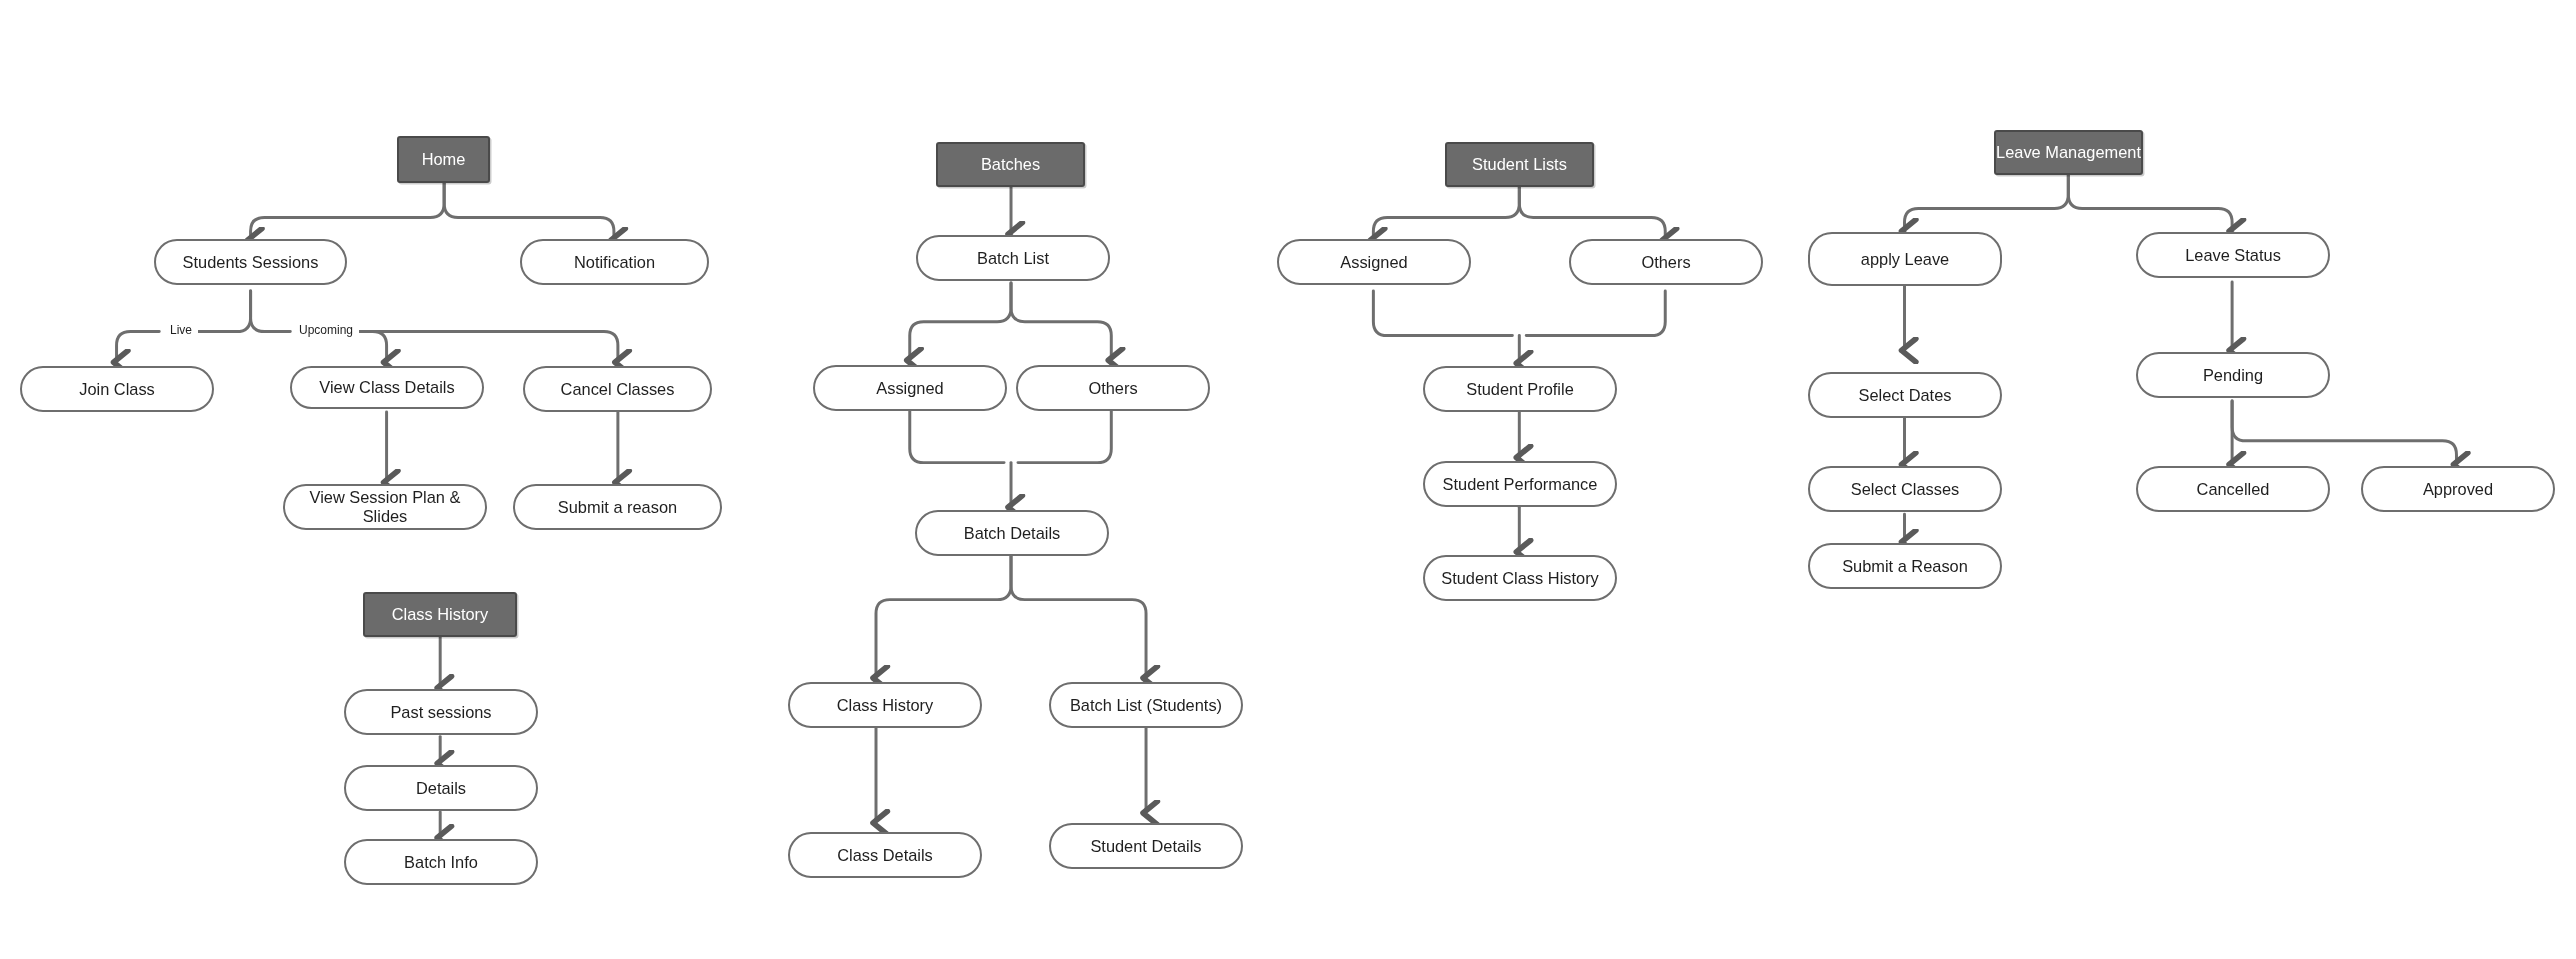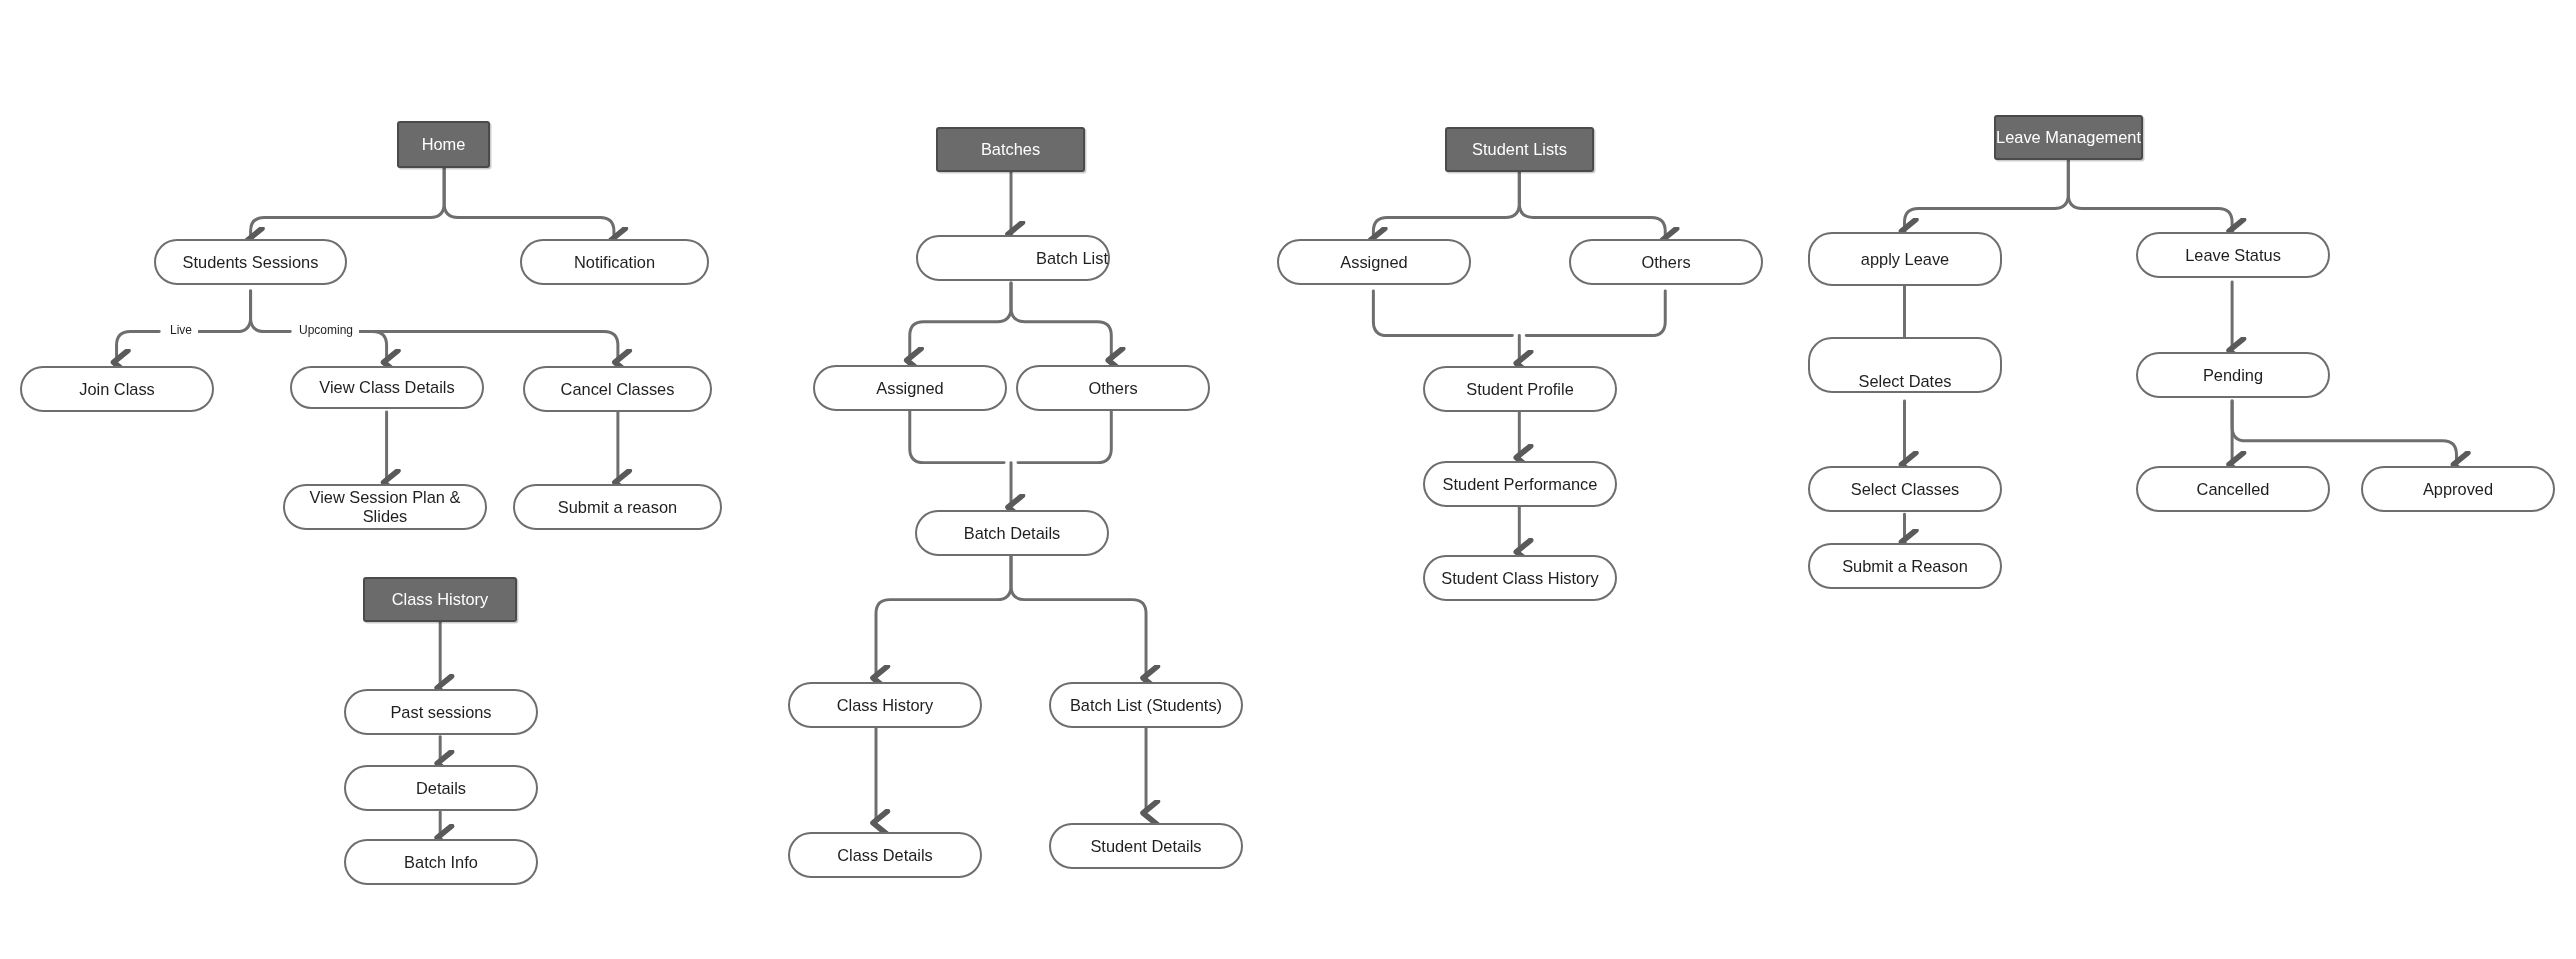--- a/index.html
+++ b/index.html
@@ -43,20 +43,21 @@
     color: #1f1f1f;
     font-size: 16.4px;
   }
   .node.header {
     background: #6b6b6b;
     border: 2.6px solid #4a4a4a;
     border-radius: 3px;
     color: #ffffff;
     font-size: 16.4px;
     box-shadow: 1.5px 1.5px 0 rgba(0,0,0,0.20);
+    margin-top: 15px;
   }
   .edge-label {
     position: absolute;
     font-size: 12px;
     color: #1f1f1f;
     background: #ffffff;
     padding: 0 6px;
     white-space: nowrap;
     line-height: 1;
   }
@@ -184,21 +185,21 @@
   </div>
 
   <div class="node pill" style="left:344px; top:839px; width:194px; height:46px;">
     <span>Batch Info</span>
   </div>
 
   <div class="node header" style="left:936px; top:127px; width:149px; height:45px;">
     <span>Batches</span>
   </div>
 
-  <div class="node pill" style="left:916px; top:235px; width:194px; height:46px;justify-content:flex-end;">
+  <div class="node pill" style="left:916px; top:235px; width:194px; height:46px;">
     <span>Batch List</span>
   </div>
 
   <div class="node pill" style="left:813px; top:365px; width:194px; height:46px;">
     <span>Assigned</span>
   </div>
 
   <div class="node pill" style="left:1016px; top:365px; width:194px; height:46px;">
     <span>Others</span>
   </div>
@@ -252,21 +253,21 @@
   </div>
 
   <div class="node pill" style="left:1808px; top:232px; width:194px; height:54px;">
     <span>apply Leave</span>
   </div>
 
   <div class="node pill" style="left:2136px; top:232px; width:194px; height:46px;">
     <span>Leave Status</span>
   </div>
 
-  <div class="node pill" style="left:1808px; top:337px; width:194px; height:56px;align-items:flex-end;">
+  <div class="node pill" style="left:1808px; top:372px; width:194px; height:46px;">
     <span>Select Dates</span>
   </div>
 
   <div class="node pill" style="left:2136px; top:352px; width:194px; height:46px;">
     <span>Pending</span>
   </div>
 
   <div class="node pill" style="left:1808px; top:466px; width:194px; height:46px;">
     <span>Select Classes</span>
   </div>

